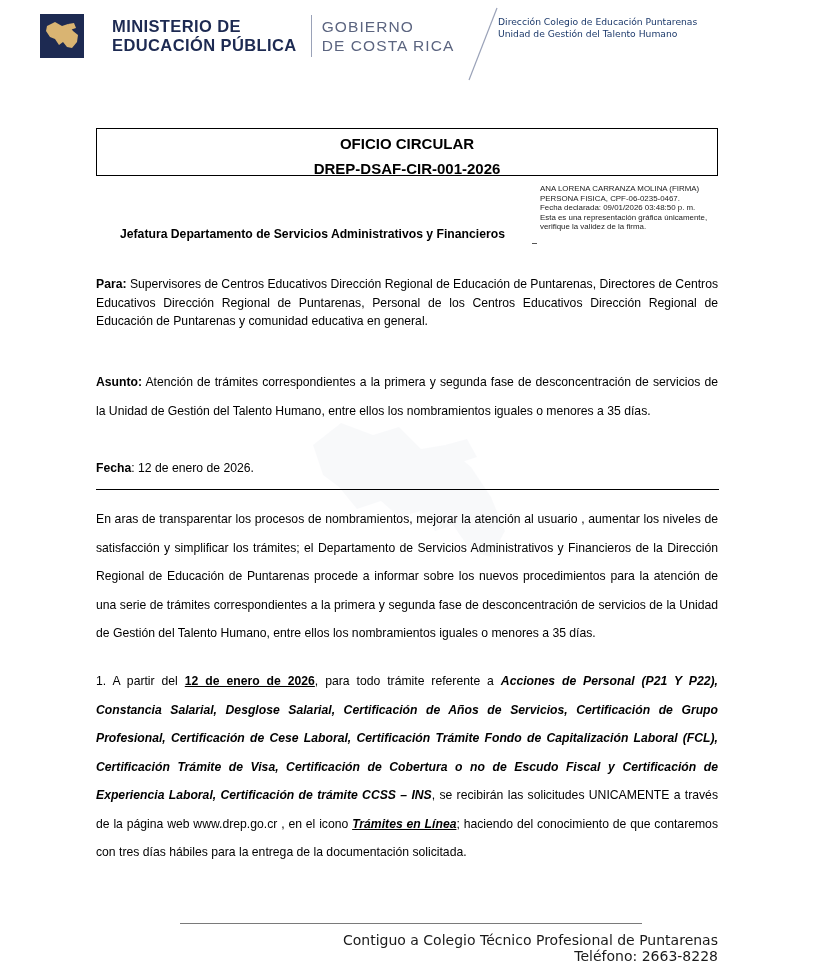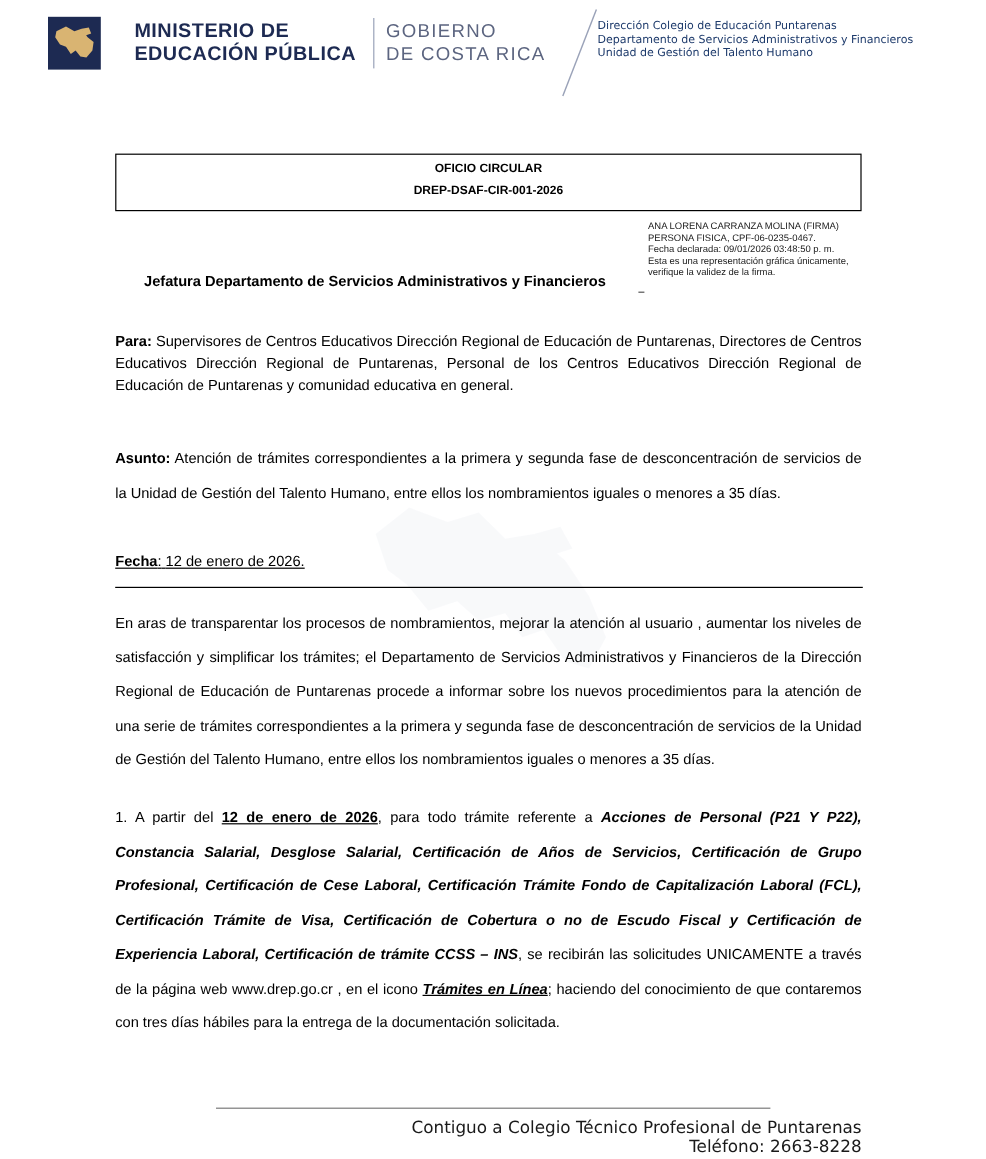--- a/index.html
+++ b/index.html
@@ -116,21 +116,21 @@
   .title-box {
     position: absolute;
     left: 96px;
     top: 128px;
     width: 622px;
     height: 48px;
     border: 1.4px solid #000;
     box-sizing: border-box;
     text-align: center;
     font-weight: bold;
-    font-size: 10px;
+    font-size: 15px;
   }
   .title-box .t1 { margin-top: 6px; }
   .title-box .t2 { margin-top: 8px; }
 
   
   .sig-stamp {
     position: absolute;
     left: 540px;
     top: 184px;
     width: 250px;
@@ -153,21 +153,21 @@
     position: absolute;
     left: 96px;
     width: 622px;
     font-size: 12.2px;
     color: #000;
   }
   .de-blk { top: 226px; line-height: 17px; }
   .de-blk .line2 { padding-left: 24px; }
   .para-blk { top: 275px; line-height: 18.5px; text-align: justify; }
   .asunto-blk { top: 368px; line-height: 28.5px; text-align: justify; }
-  .fecha-blk { top: 458px; line-height: 20px; text-decoration: underline; }
+  .fecha-blk { top: 458px; line-height: 20px; }
   .body1-blk { top: 505px; line-height: 28.5px; text-align: justify; }
   .item1-blk { top: 667px; line-height: 28.5px; text-align: justify; }
 
   b, .b { font-weight: bold; }
   .bi { font-weight: bold; font-style: italic; }
   .biu { font-weight: bold; font-style: italic; text-decoration: underline; }
   .bu { font-weight: bold; text-decoration: underline; }
 
   
   .hrule {
@@ -229,21 +229,20 @@
   </div>
 
   <span class="slash">
     <svg width="34" height="76" viewBox="0 0 34 76" xmlns="http://www.w3.org/2000/svg" aria-hidden="true">
       <line x1="31" y1="2" x2="3" y2="74" stroke="#9aa2b8" stroke-width="1.2"></line>
     </svg>
   </span>
 
   <div class="header-right">
     <div>Dirección Colegio de Educación Puntarenas</div>
-    <div>Departamento de Servicios Administrativos y Financieros</div>
     <div>Unidad de Gestión del Talento Humano</div>
   </div>
 </div>
 
 <div class="page">
 
   <div class="title-box">
     <div class="t1">OFICIO CIRCULAR</div>
     <div class="t2">DREP-DSAF-CIR-001-2026</div>
   </div>

